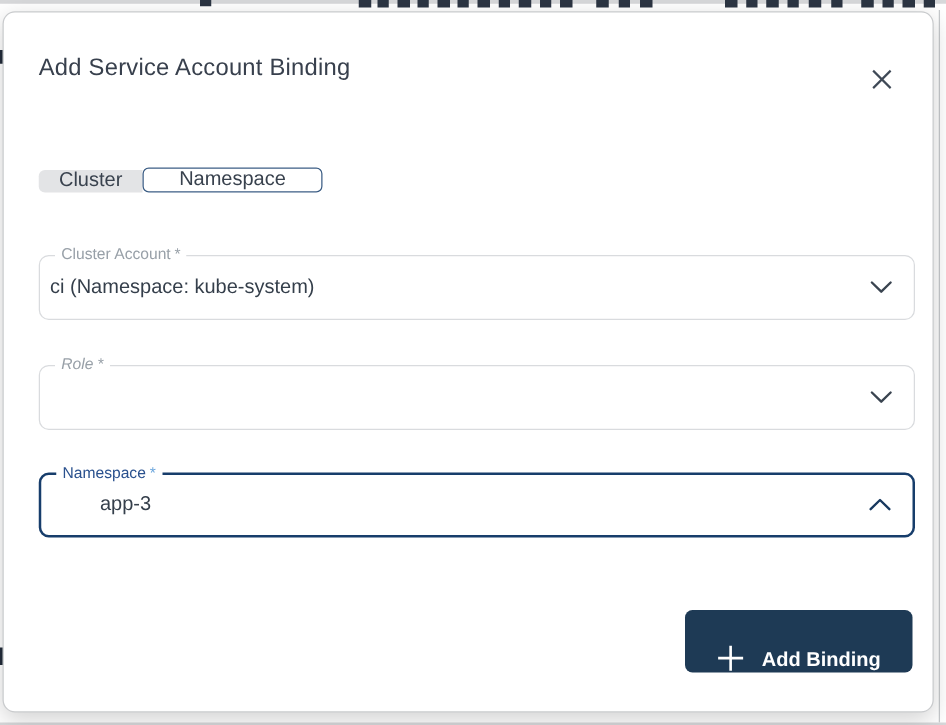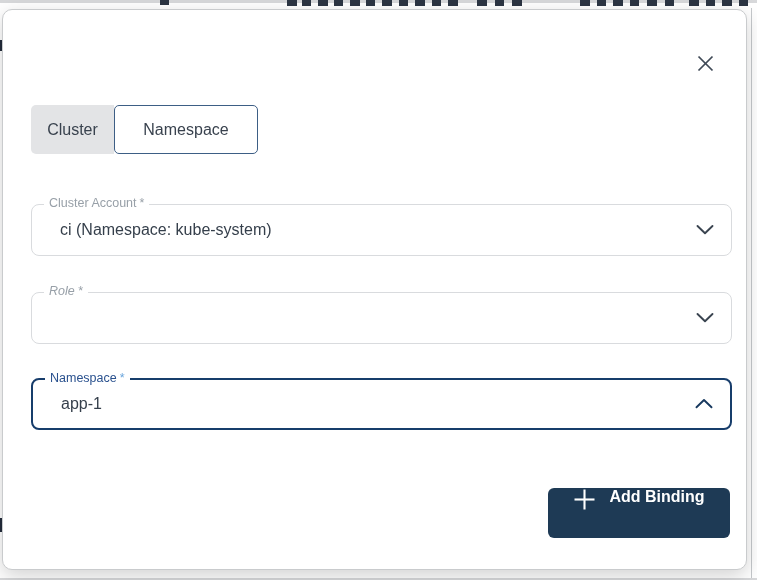--- a/index.html
+++ b/index.html
@@ -32,21 +32,21 @@
     letter-spacing: 0.2px;
   }
   .close-btn {
     position: absolute; left: 687px; top: 38px;
     width: 30px; height: 30px;
     background: transparent; border: none; cursor: pointer;
     display: flex; align-items: center; justify-content: center;
   }
 
   
-  .tabs { position: absolute; left: 28px; top: 95px; display: flex; height: 49px; }
+  .tabs { position: absolute; left: 28px; top: 95px; display: flex; height: 49px; align-items: flex-end; }
   .tab {
     display: flex; align-items: center; justify-content: center;
     font-size: 16px; color: #39424e; cursor: pointer;
     background: #e3e4e6; border: none;
   }
   .tab.unselected { width: 83px; border-radius: 5px 0 0 5px; }
   .tab.selected {
     width: 144px; background: #ffffff;
     border: 1px solid #3d5e85; border-radius: 5px;
   }
@@ -61,39 +61,39 @@
   .field.focused { border: 2px solid #173d6b; }
   .field-label {
     position: absolute; top: -9px; left: 12px;
     background: #ffffff; padding: 0 5px;
     font-size: 12.5px; color: #98a0a8; white-space: nowrap;
   }
   .field.focused .field-label { color: #2a518e; font-weight: 400; }
   .field-label .req { margin-left: 3px; }
   .field.focused .field-label .req { color: #6aa5dc; }
   .field-value {
-    margin-left: 28px; font-size: 16px; color: #353f4b;
+    margin-left: 8px; font-size: 16px; color: #353f4b;
   }
   .field-chevron {
     position: absolute; right: 17px; top: 50%;
     transform: translateY(-50%);
     display: flex; align-items: center;
   }
 
   .f-service { top: 194px; }
   .f-role    { top: 282px; font-style: italic; }
-  .f-ns      { top: 368px; }
+  .f-ns      { top: 368px; padding-left: 39px; }
 
   
   .add-btn {
     position: absolute; left: 545px; top: 478px;
     width: 182px; height: 50px;
     background: #1e3a55; color: #ffffff;
     border: none; border-radius: 6px; cursor: pointer;
-    display: flex; align-items: flex-start; justify-content: center;
+    display: flex; align-items: flex-end; justify-content: center;
     font-size: 16px; font-weight: 700;
     font-family: "Liberation Sans", "DejaVu Sans", sans-serif;
   }
   .add-btn .plus { display: flex; align-items: center; margin-right: 13px; }
 </style>
 </head>
 <body>
 
 <div>
   <div class="bg-topstrip"></div>
@@ -123,20 +123,21 @@
   <div class="bg-frag" style="left:722px;width:10px;height:6px;"></div>
   <div class="bg-frag" style="left:739px;width:9px;height:6px;"></div>
   <div class="bg-leftmark" style="top:40px;width:3px;height:11px;"></div>
   <div class="bg-leftmark" style="top:518px;width:3px;height:14px;"></div>
   <div class="bg-vline"></div>
   <div class="bg-bottomline"></div>
 </div>
 
 <div class="modal">
 
+  <div class="modal-title">Add Service Account Binding</div>
 
   <button class="close-btn">
     <span style="display:flex;">
       <svg width="17" height="17" viewBox="0 0 17 17">
         <line x1="1.5" y1="1.5" x2="15.5" y2="15.5" stroke="#3f4956" stroke-width="1.7"></line>
         <line x1="15.5" y1="1.5" x2="1.5" y2="15.5" stroke="#3f4956" stroke-width="1.7"></line>
       </svg>
     </span>
   </button>
 
@@ -165,21 +166,21 @@
       <svg width="18" height="11" viewBox="0 0 18 11">
         <polyline points="1.5,1.5 9,8.8 16.5,1.5" fill="none" stroke="#3a4450" stroke-width="1.9" stroke-linecap="round" stroke-linejoin="round"></polyline>
       </svg>
     </span>
   </div>
 
   <div class="field f-ns focused">
     <span class="field-label">
       <span>Namespace</span><span class="req">*</span>
     </span>
-    <span class="field-value">app-1</span>
+    <span class="field-value">app-3</span>
     <span class="field-chevron">
       <svg width="18" height="11" viewBox="0 0 18 11">
         <polyline points="1.5,8.8 9,1.5 16.5,8.8" fill="none" stroke="#18395f" stroke-width="1.9" stroke-linecap="round" stroke-linejoin="round"></polyline>
       </svg>
     </span>
   </div>
 
   <button class="add-btn">
     <span class="plus">
       <svg width="23" height="23" viewBox="0 0 23 23">

